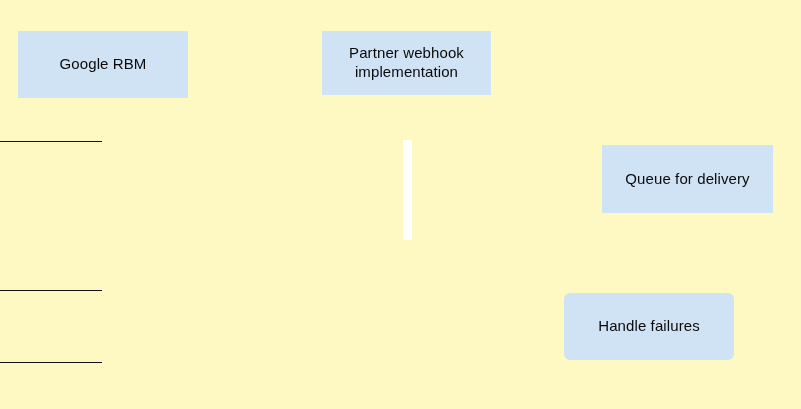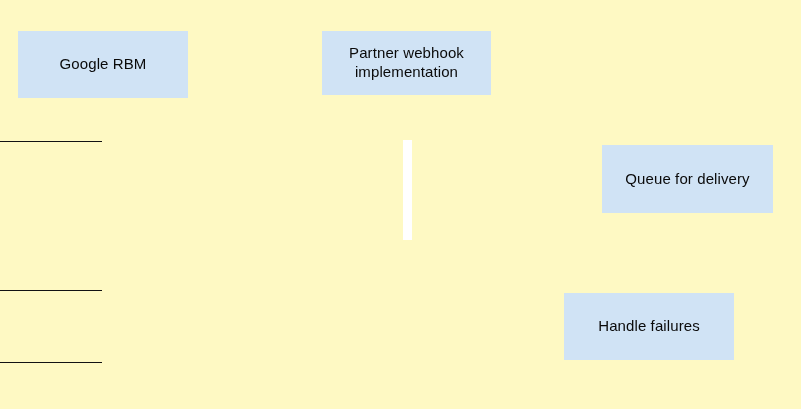--- a/index.html
+++ b/index.html
@@ -48,21 +48,21 @@
 
 <div id="canvas" style="width: 801px; height: 409px; background: #fef9c3;">
 
   <div class="node" style="left: 18px; top: 31px; width: 170px; height: 67px; background: rgb(208, 227, 245); color: rgb(10, 10, 10);">Google RBM</div>
 
   <div class="node" style="left: 322px; top: 31px; width: 169px; height: 64px; background: rgb(208, 227, 245); color: rgb(10, 10, 10);">Partner webhook
 implementation</div>
 
   <div class="node" style="left: 558px; top: 145px; width: 171px; height: 68px; background: rgb(208, 227, 245); color: rgb(10, 10, 10); margin-left: 44px;">Queue for delivery</div>
 
-  <div class="node" style="left: 564px; top: 293px; width: 170px; height: 67px; background: rgb(208, 227, 245); color: rgb(10, 10, 10);">Handle failures</div>
+  <div class="node" style="left: 564px; top: 293px; width: 170px; height: 67px; background: rgb(208, 227, 245); color: rgb(10, 10, 10); border-radius: 6px;">Handle failures</div>
 
   <div class="connector-v" style="left: 403px; top: 140px; width: 9px; height: 100px; background: rgb(255, 255, 255);"></div>
 
   <div class="connector-faint" style="left: 0px; top: 141px; width: 102px; height: 1px; background: rgb(18, 18, 18);"></div>
 
   <div class="connector-faint" style="left: 0px; top: 290px; width: 102px; height: 1px; background: rgb(18, 18, 18);"></div>
 
   <div class="connector-faint" style="left: 0px; top: 362px; width: 102px; height: 1px; background: rgb(18, 18, 18);"></div>
 
 </div>

